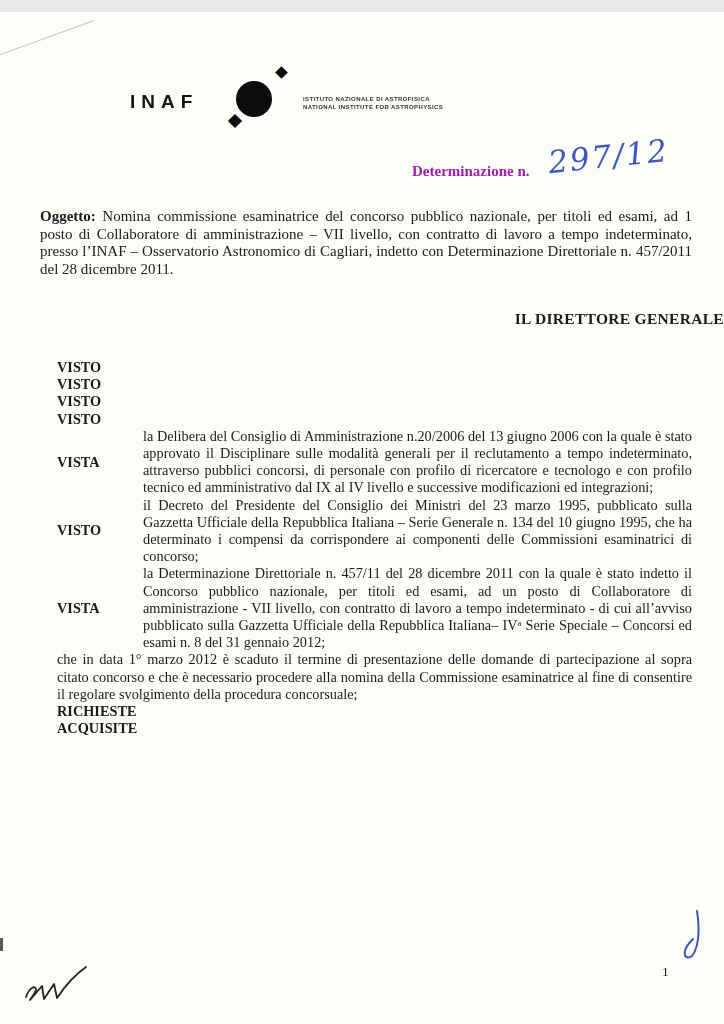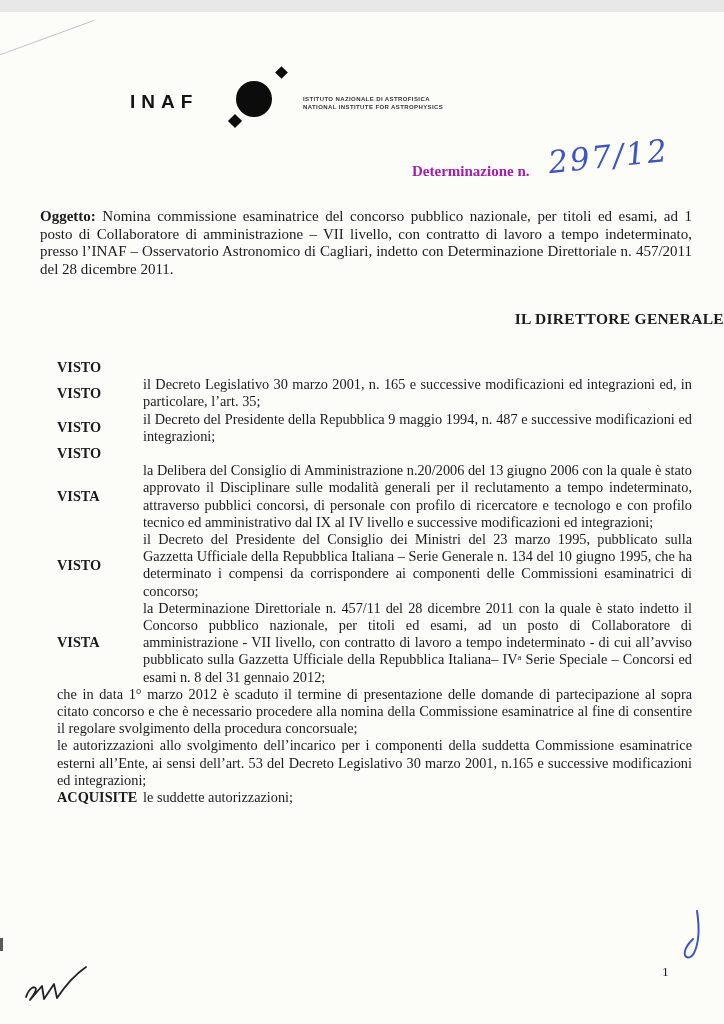--- a/index.html
+++ b/index.html
@@ -105,50 +105,47 @@
   <div class="subject"><span class="lbl">Oggetto:</span> <span>Nomina commissione esaminatrice del concorso pubblico nazionale, per titoli ed esami, ad 1 posto di Collaboratore di amministrazione – VII livello, con contratto di lavoro a tempo indeterminato, presso l’INAF – Osservatorio Astronomico di Cagliari, indetto con Determinazione Direttoriale n. 457/2011 del 28 dicembre 2011.</span></div>
 
   <div class="main-heading">IL DIRETTORE GENERALE</div>
 
   <div class="recitals">
     <div class="recital">
       <div class="recital-label">VISTO</div>
     </div>
     <div class="recital">
       <div class="recital-label">VISTO</div>
-      <div class="recital-text">il Decreto Legislativo 30 marzo 2001, n. 165 e successive modificazioni ed integrazioni ed, in particolare, l’art. 35;</div>
     </div>
     <div class="recital">
       <div class="recital-label">VISTO</div>
-      <div class="recital-text">il Decreto del Presidente della Repubblica 9 maggio 1994, n. 487 e successive modificazioni ed integrazioni;</div>
     </div>
     <div class="recital">
       <div class="recital-label">VISTO</div>
     </div>
     <div class="recital">
       <div class="recital-label">VISTA</div>
       <div class="recital-text">la Delibera del Consiglio di Amministrazione n.20/2006 del 13 giugno 2006 con la quale è stato approvato il Disciplinare sulle modalità generali per il reclutamento a tempo indeterminato, attraverso pubblici concorsi, di personale con profilo di ricercatore e tecnologo e con profilo tecnico ed amministrativo dal IX al IV livello e successive modificazioni ed integrazioni;</div>
     </div>
     <div class="recital">
       <div class="recital-label">VISTO</div>
       <div class="recital-text">il Decreto del Presidente del Consiglio dei Ministri del 23 marzo 1995, pubblicato sulla Gazzetta Ufficiale della Repubblica Italiana – Serie Generale n. 134 del 10 giugno 1995, che ha determinato i compensi da corrispondere ai componenti delle Commissioni esaminatrici di concorso;</div>
     </div>
     <div class="recital">
       <div class="recital-label">VISTA</div>
       <div class="recital-text">la Determinazione Direttoriale n. 457/11 del 28 dicembre 2011 con la quale è stato indetto il Concorso pubblico nazionale, per titoli ed esami, ad un posto di Collaboratore di amministrazione - VII livello, con contratto di lavoro a tempo indeterminato - di cui all’avviso pubblicato sulla Gazzetta Ufficiale della Repubblica Italiana– IVᵃ Serie Speciale – Concorsi ed esami n. 8 del 31 gennaio 2012;</div>
     </div>
     <div class="recital">
       <div class="recital-text">che in data 1° marzo 2012 è scaduto il termine di presentazione delle domande di partecipazione al sopra citato concorso e che è necessario procedere alla nomina della Commissione esaminatrice al fine di consentire il regolare svolgimento della procedura concorsuale;</div>
     </div>
     <div class="recital">
-      <div class="recital-text">le autorizzazioni allo svolgimento dell’incarico per i componenti della suddetta Commissione esaminatrice esterni all’Ente, ai sensi dell’art. 53 del Decreto Legislativo 30 marzo 2001, n.165 e successive modificazioni ed integrazioni;</div>
+      <div class="recital-label">RICHIESTE</div>
     </div>
     <div class="recital">
       <div class="recital-label">ACQUISITE</div>
-      <div class="recital-text">le suddette autorizzazioni;</div>
     </div>
   </div>
 
   <div class="page-number">1</div>
 
   <svg class="mark-blue" width="26" height="58" viewBox="0 0 26 58">
     <path d="M 17,3 C 19,16 20,33 14,45 C 10,52 3,50 5,43 C 6,38 10,34 13,31" fill="none" stroke="#3f55be" stroke-width="2" stroke-linecap="round"></path>
   </svg>
 
   <svg class="mark-initials" width="78" height="52" viewBox="0 0 78 52">

